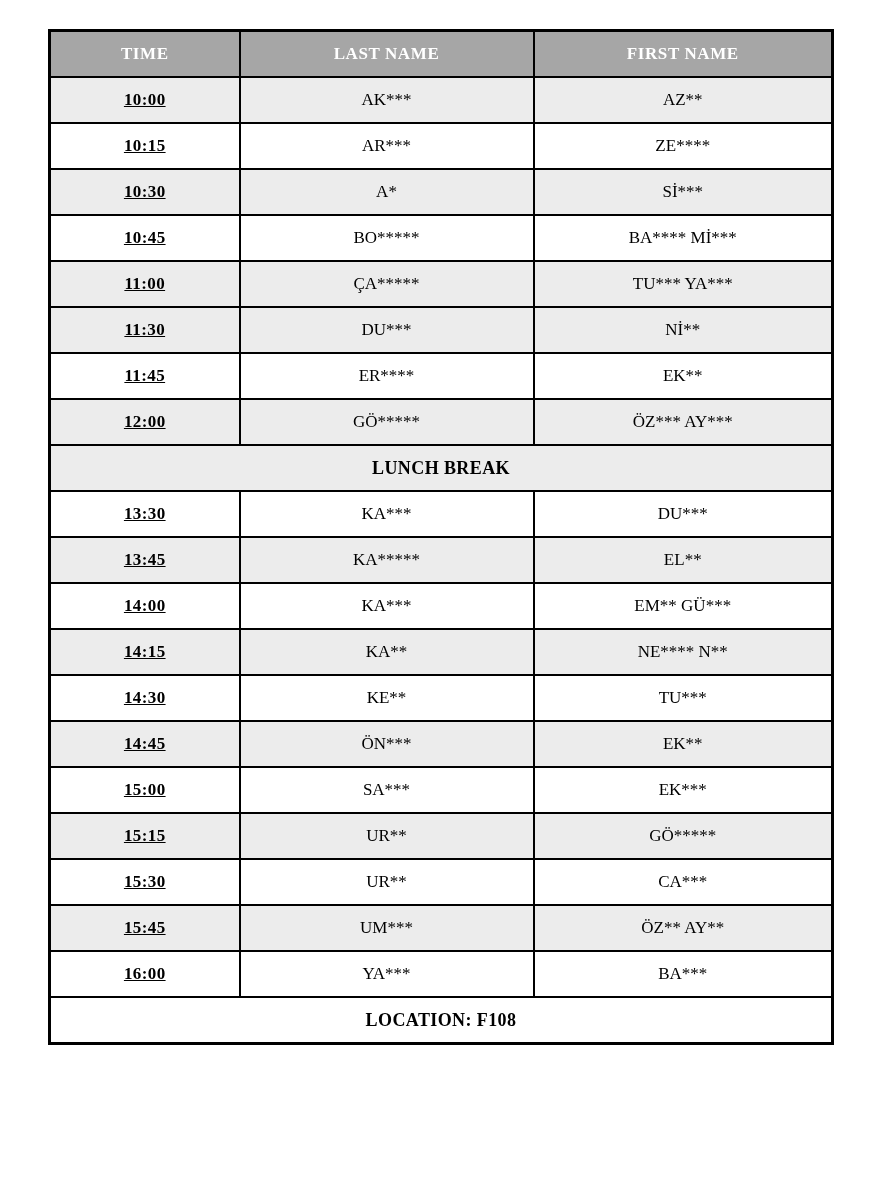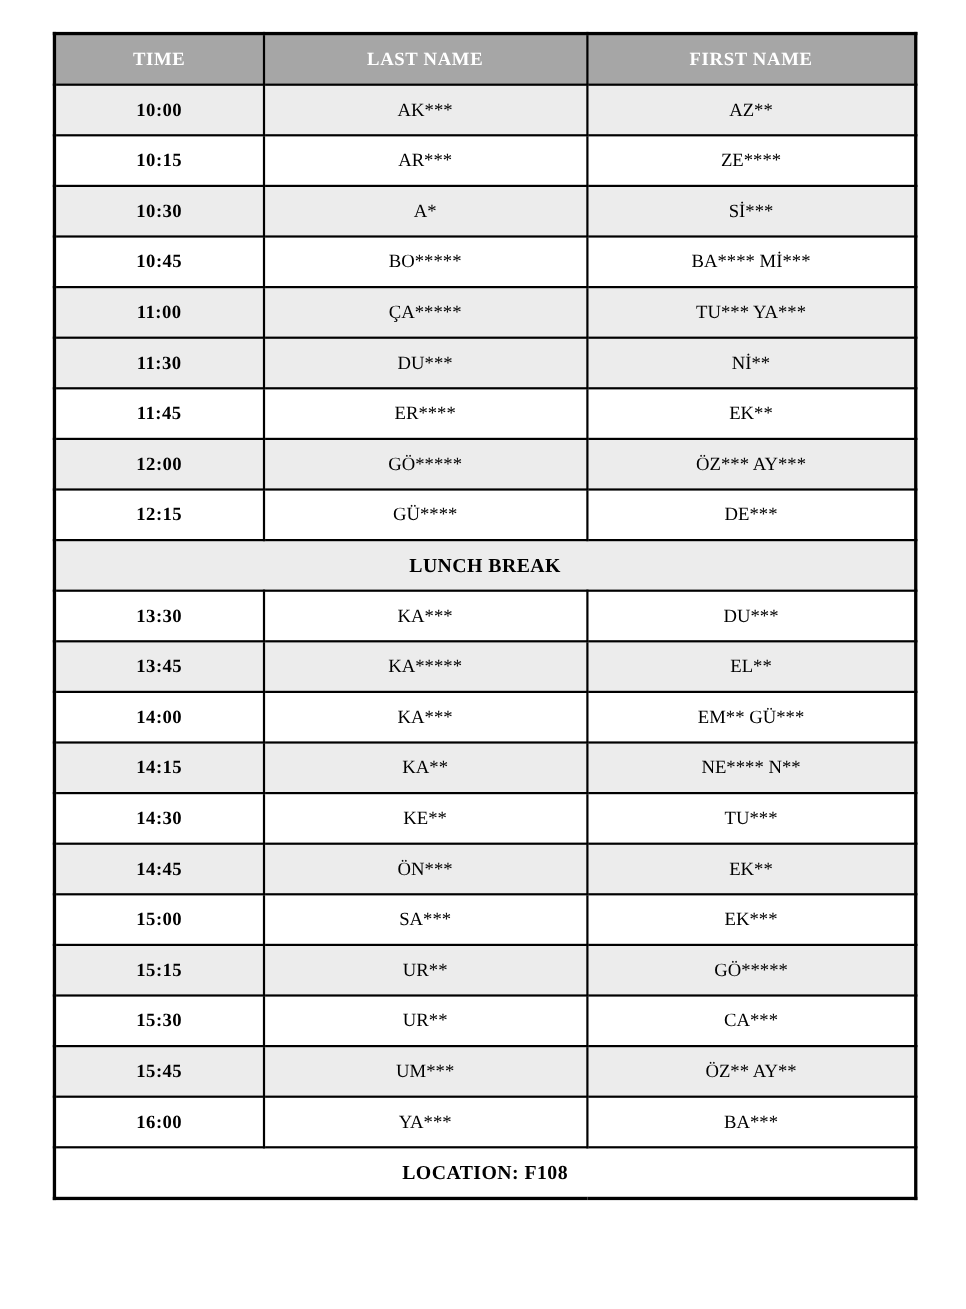--- a/index.html
+++ b/index.html
@@ -44,20 +44,21 @@
     background: #a6a6a6;
     color: #ffffff;
     font-weight: 700;
     font-size: 17px;
     letter-spacing: 0.6px;
   }
   td.time-cell {
     font-weight: 700;
     font-size: 18px;
     letter-spacing: 0.4px;
+    text-decoration: underline;
   }
   td.name-cell {
     font-weight: 400;
     font-size: 17.5px;
     margin-top: 32px;
   }
   tr.stripe td { background: #ececec; }
   tr.full-row td {
     font-weight: 700;
     font-size: 18px;
@@ -115,25 +116,20 @@
       <tr>
         <td class="time-cell">11:45</td>
         <td class="name-cell">ER****</td>
         <td class="name-cell">EK**</td>
       </tr>
       <tr class="stripe">
         <td class="time-cell">12:00</td>
         <td class="name-cell">GÖ*****</td>
         <td class="name-cell">ÖZ*** AY***</td>
       </tr>
-      <tr>
-        <td class="time-cell">12:15</td>
-        <td class="name-cell">GÜ****</td>
-        <td class="name-cell">DE***</td>
-      </tr>
       <tr class="stripe full-row">
         <td colspan="3">LUNCH BREAK</td>
       </tr>
       <tr>
         <td class="time-cell">13:30</td>
         <td class="name-cell">KA***</td>
         <td class="name-cell">DU***</td>
       </tr>
       <tr class="stripe">
         <td class="time-cell">13:45</td>

